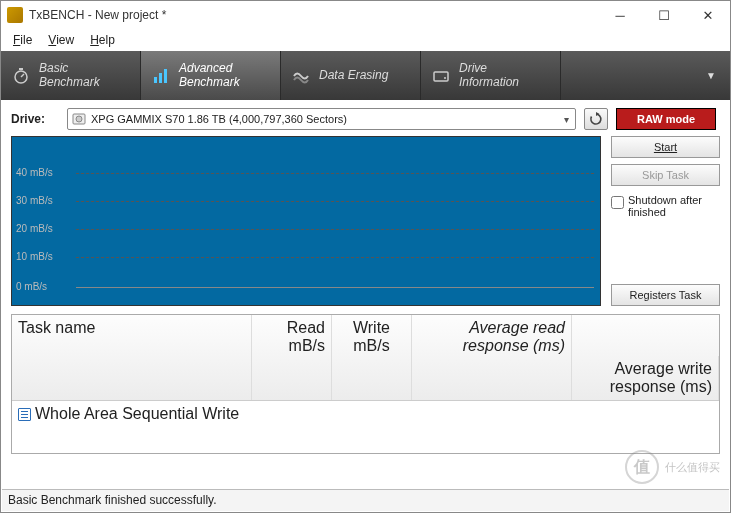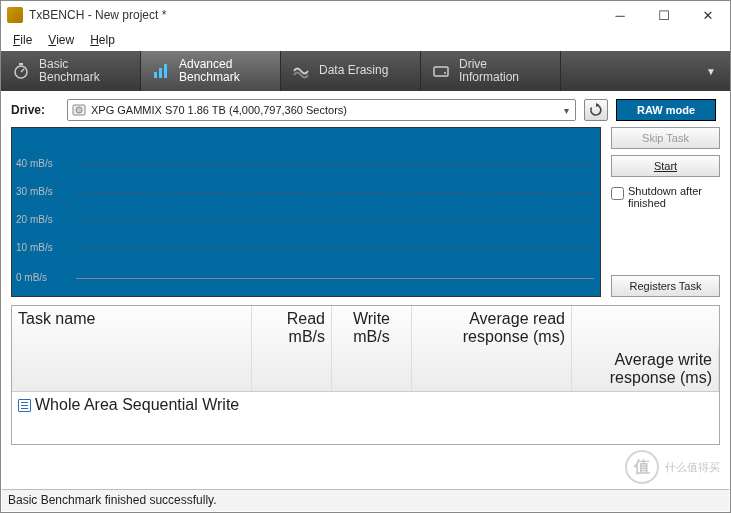--- a/index.html
+++ b/index.html
@@ -8,55 +8,55 @@
 .titlebar { height: 28px; background: #fff; display: flex; align-items: center; padding: 0 0 0 6px; font-size: 12px; color: #333; }
 .titlebar .app-icon { width: 16px; height: 16px; margin-right: 6px; background: linear-gradient(135deg,#c90,#a70); border-radius: 2px; }
 .titlebar .title { flex: 1; }
 .winbtns { display: flex; }
 .winbtn { width: 44px; height: 28px; display: flex; align-items: center; justify-content: center; color: #333; font-size: 13px; }
 
 .menubar { height: 22px; display: flex; align-items: center; padding: 0 4px; font-size: 12px; color: #222; }
 .menubar span { padding: 2px 8px; }
 .menubar span u { text-decoration: underline; }
 
-.tabbar { height: 40px; background: linear-gradient(#666,#3a3a3a); display: flex; align-items: stretch; }
+.tabbar { height: 49px; background: linear-gradient(#666,#3a3a3a); display: flex; align-items: stretch; font-style: italic; }
 .tab { flex: 0 0 auto; width: 140px; display: flex; align-items: center; gap: 8px; padding: 0 10px; color: #ddd; font-size: 12px; border-right: 1px solid #2a2a2a; background: linear-gradient(#5a5a5a,#383838); }
 .tab.active { background: linear-gradient(#7a7a7a,#4a4a4a); color: #fff; }
 .tab .tabicon { flex: 0 0 20px; height: 20px; display:flex; align-items:center; justify-content:center; }
 .tab .tabtxt { line-height: 1.1; }
 .tabbar .spacer { flex: 1; background: linear-gradient(#5a5a5a,#383838); display:flex; align-items:center; justify-content:flex-end; padding-right:14px; color:#ddd; }
 .tabbar .spacer .chev { font-size:10px; }
 
 .controls { display: flex; align-items: center; padding: 8px 14px 6px 10px; gap: 8px; font-size: 12px; }
 .controls .lbl { width: 48px; font-weight: bold; color: #222; }
 .driveSel { flex: 1; height: 22px; border: 1px solid #888; border-radius: 2px; background: #fff; display: flex; align-items: center; padding: 0 4px; font-size: 11px; color: #222; }
 .driveSel .hdd { width: 14px; height: 14px; margin-right: 5px; }
 .driveSel .seltxt { flex: 1; }
 .driveSel .dd { color:#555; font-size:10px; padding:0 2px; }
 .refreshBtn { width: 24px; height: 22px; border: 1px solid #888; border-radius: 2px; background: linear-gradient(#fafafa,#ddd); display:flex; align-items:center; justify-content:center; }
-.rawBtn { width: 100px; height: 22px; background: #0369a1; color: #fff; font-size: 11px; font-weight: bold; display: flex; align-items: center; justify-content: center; border: 1px solid #000; }
+.rawBtn { width: 100px; height: 22px; background: #b91c1c; color: #fff; font-size: 11px; font-weight: bold; display: flex; align-items: center; justify-content: center; border: 1px solid #000; }
 
 .midrow { display: flex; padding: 0 10px; gap: 10px; }
 .chartbox { width: 590px; height: 170px; background: #0369a1; position: relative; border: 1px solid #333; }
 .ylabel { position: absolute; left: 4px; font-size: 10px; color: #bbb; }
 .gridline { position: absolute; left: 64px; right: 6px; border-top: 1px dashed #555; }
 .gridsolid { position: absolute; left: 64px; right: 6px; border-top: 1px solid #888; }
 .rightcol { flex: 1; display: flex; flex-direction: column; gap: 6px; }
 .btn { height: 22px; border: 1px solid #999; background: linear-gradient(#fcfcfc,#e4e4e4); font-size: 11px; color: #222; display:flex; align-items:center; justify-content:center; }
 .btn.disabled { color: #999; }
 .chk { display: flex; align-items: flex-start; gap: 4px; font-size: 11px; color: #222; margin-top: 2px; }
 .chk input { margin-top: 2px; }
 .rightcol .gap { flex: 1; }
 
 .tasktable { margin: 8px 10px 0 10px; border: 1px solid #aaa; height: 140px; background: #fff; font-size: 16px; color: #222; overflow: hidden; }
 .tasktable .hdr { display: flex; background: linear-gradient(#fdfdfd,#ececec); border-bottom: 1px solid #ccc; }
 .tasktable .hdr div { padding: 4px 6px; border-right: 1px solid #ddd; }
 .tasktable .row { display: flex; }
 .tasktable .row div { padding: 4px 6px; }
-.c1 { width: 240px; } .c2 { width: 80px; text-align:right; } .c3 { width: 80px; text-align:center; } .c4 { width: 160px; text-align:right; } .c5 { flex:1; text-align:right;margin-top:41px; }
+.c1 { width: 240px; } .c2 { width: 80px; text-align:right; } .c3 { width: 80px; text-align:center; } .c4 { width: 160px; text-align:right;font-style:italic; } .c5 { flex:1; text-align:right;margin-top:41px; }
 .rowicon { display: inline-block; width: 13px; height: 13px; border: 1.5px solid #2a6db8; border-radius: 1px; vertical-align: -2px; margin-right: 4px; position:relative; }
 .rowicon::after { content:""; position:absolute; left:2px; right:2px; top:2px; height:1px; background:#2a6db8; box-shadow:0 3px 0 #2a6db8, 0 6px 0 #2a6db8; }
 
 .statusbar { position: absolute; left: 1px; right: 1px; bottom: 1px; height: 22px; border-top: 1px solid #bbb; background: #f4f4f4; font-size: 12px; color: #222; padding: 3px 6px; }
 
 .watermark { position:absolute; right:10px; bottom:28px; opacity:.35; font-size:11px; color:#555; display:flex; align-items:center; gap:6px; pointer-events:none; }
 .watermark .wm-circ { width:34px; height:34px; border:2px solid #888; border-radius:50%; display:flex; align-items:center; justify-content:center; font-size:16px; font-weight:bold; color:#666; }
 </style>
 </head>
 <body>
@@ -149,24 +149,24 @@
     <div class="ylabel" style="top:58px">30 mB/s</div>
     <div class="gridline" style="top:64px"></div>
     <div class="ylabel" style="top:86px">20 mB/s</div>
     <div class="gridline" style="top:92px"></div>
     <div class="ylabel" style="top:114px">10 mB/s</div>
     <div class="gridline" style="top:120px"></div>
     <div class="ylabel" style="top:144px">0 mB/s</div>
     <div class="gridsolid" style="top:150px"></div>
   </div>
   <div class="rightcol">
-    <div class="btn disabled">Skip Task</div>
     <div class="btn">
         <span style="text-decoration:underline">Start</span>
       </div>
+    <div class="btn disabled">Skip Task</div>
     <label class="chk">
       <input type="checkbox" style="">
       <span>Shutdown after finished</span>
     </label>
     <div class="gap"></div>
     <div class="btn">Registers Task</div>
   </div>
 </div>
 
 <div class="tasktable">

